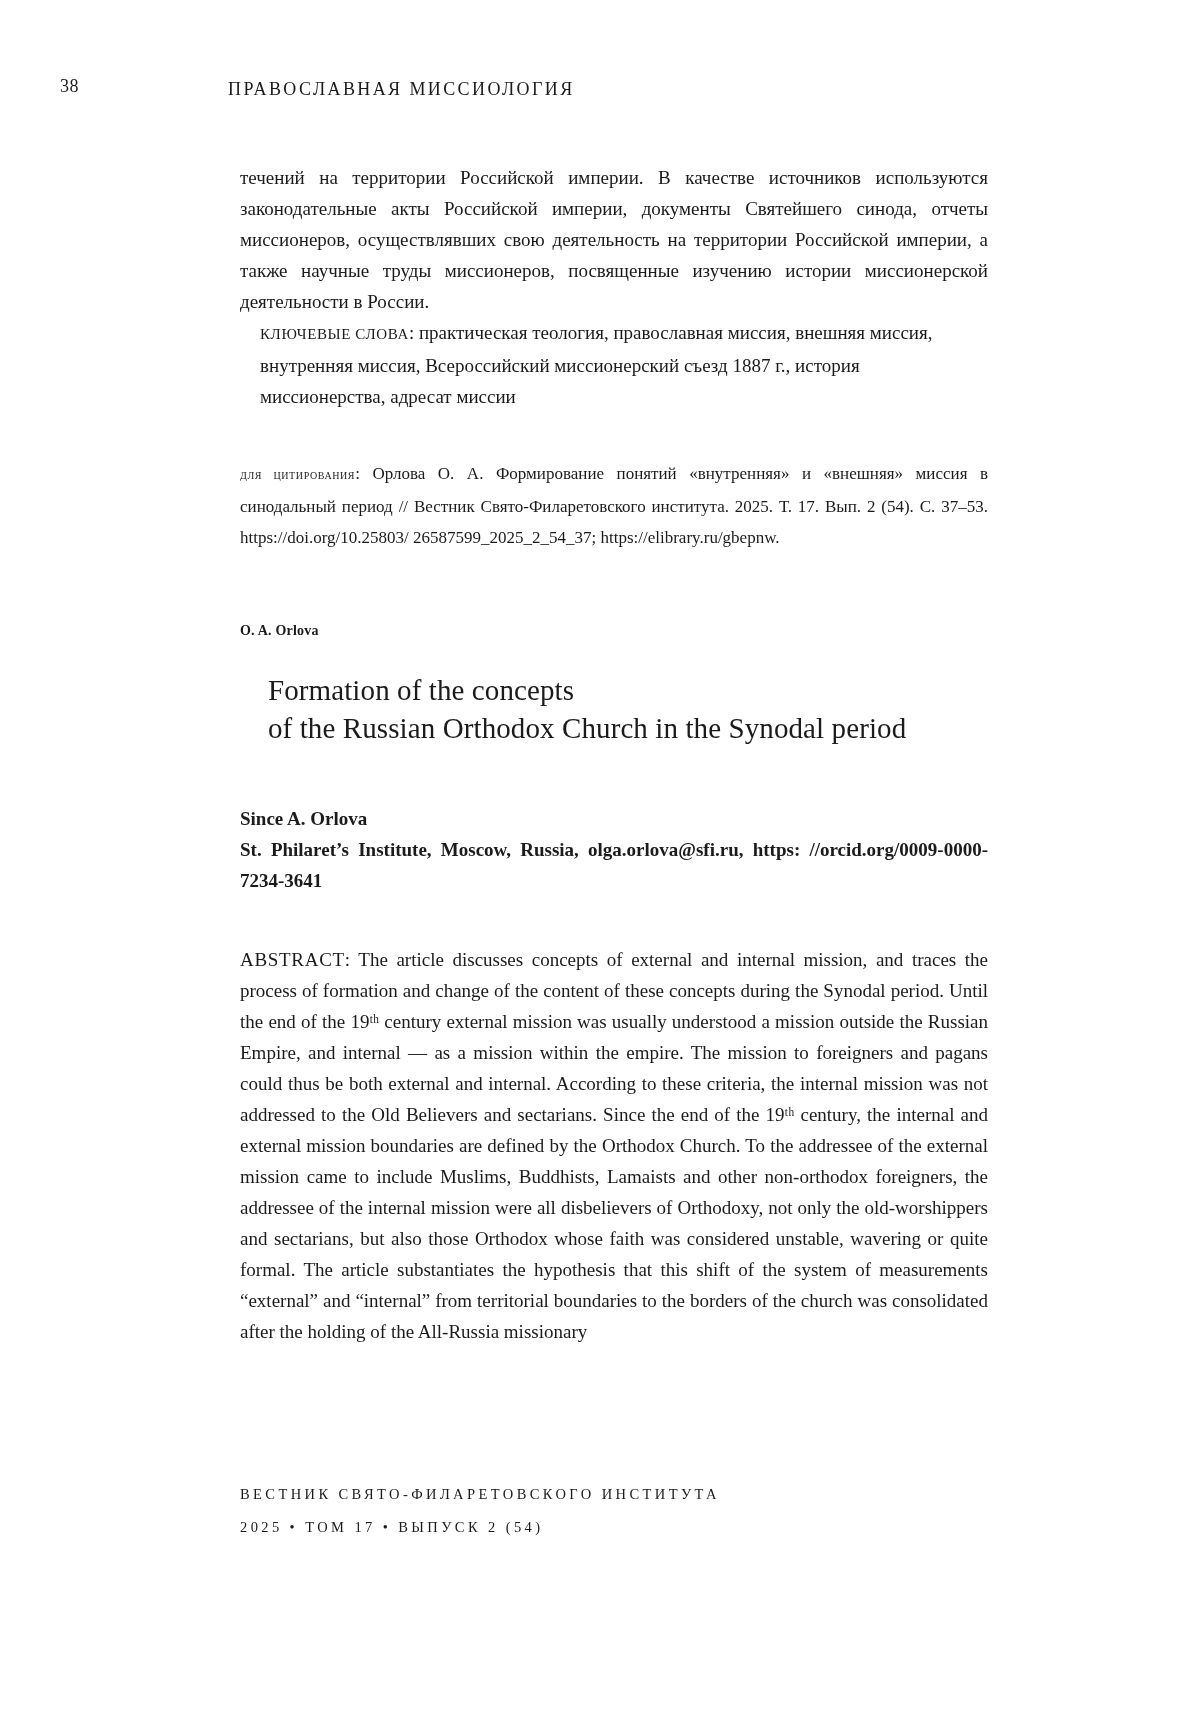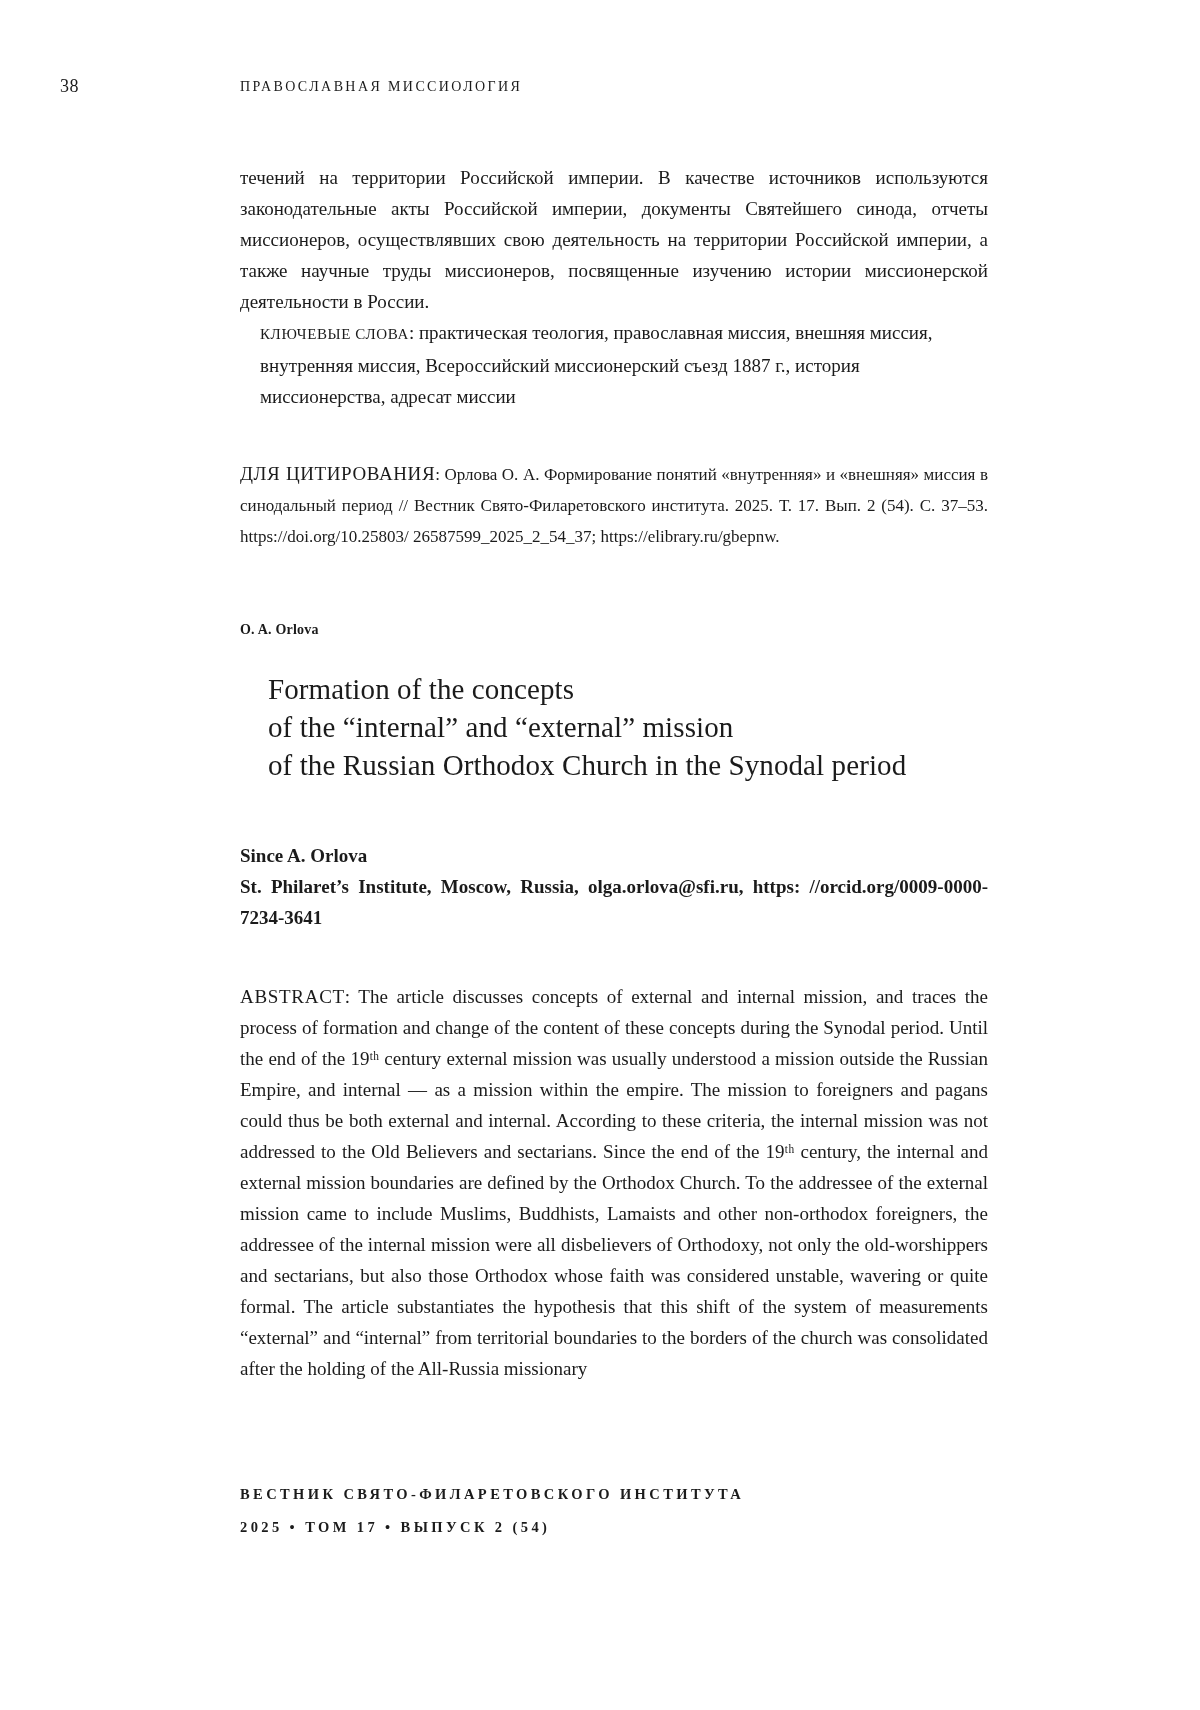--- a/index.html
+++ b/index.html
@@ -17,22 +17,22 @@
     overflow: hidden;
   }
 
   
   .header { position: absolute; top: 76px; left: 0; width: 1200px; height: 24px; }
   .page-number {
     position: absolute; left: 60px; top: 0;
     font-size: 18px; letter-spacing: 0.5px;
   }
   .running-head {
-    position: absolute; left: 240px; top: 3px;
-    font-size: 14px; letter-spacing: 2.4px;
+    position: absolute; left: 228px; top: 3px;
+    font-size: 18px; letter-spacing: 2.4px;
   }
 
   
   .content {
     position: absolute;
     left: 240px; top: 162px;
     width: 748px;
   }
 
   .body-par {
@@ -51,21 +51,21 @@
     font-size: 15px;
     letter-spacing: 0.6px;
   }
 
   .citation {
     margin-top: 46px;
     font-size: 17px;
     line-height: 31px;
     text-align: justify;
   }
-  .citation .sc-label { font-size: 19px; font-family: Liberation Serif, serif; }
+  .citation .sc-label { font-size: 10px; font-family: Liberation Serif, serif; }
 
   .author-short {
     margin-top: 70px;
     font-size: 14px;
     font-weight: bold;
     letter-spacing: 0.2px;
   }
 
   .article-title {
     margin-top: 32px;
@@ -93,21 +93,21 @@
   .abstract .sc-label { font-size: 19px; letter-spacing: 0.7px; }
 
   
   .footer {
     position: absolute;
     left: 240px; top: 1478px;
     font-size: 14.5px;
     letter-spacing: 3.4px;
     line-height: 33px;
   }
-  .footer .footer-line { display: block; font-weight: bold; }
+  .footer .footer-line { display: block; }
 </style>
 </head>
 <body>
 
 <div class="page">
 
   <div class="header">
     <div class="page-number">38</div>
     <div class="running-head">ПРАВОСЛАВНАЯ МИССИОЛОГИЯ</div>
   </div>
@@ -123,21 +123,20 @@
     </p>
 
     <p class="citation">
       <span class="sc-label">ДЛЯ ЦИТИРОВАНИЯ</span><span>: Орлова О. А. Формирование понятий «внутренняя» и «внешняя» миссия в синодальный период // Вестник Свято-Филаретовского института. 2025. Т. 17. Вып. 2 (54). С. 37–53. https://doi.org/10.25803/ 26587599_2025_2_54_37; https://elibrary.ru/gbepnw.</span>
     </p>
 
     <div class="author-short">O. A. Orlova</div>
 
     <h1 class="article-title" style="font-weight: normal;">
       <span class="title-line">Formation of the concepts</span>
-      <span class="title-line">of the “internal” and “external” mission</span>
       <span class="title-line">of the Russian Orthodox Church in the Synodal period</span>
     </h1>
 
     <div class="author-block">
       <div class="author-name">Since A. Orlova</div>
       <div class="affiliation">St. Philaret’s Institute, Moscow, Russia, olga.orlova@sfi.ru, https: //orcid.org/0009-0000-7234-3641</div>
     </div>
 
     <p class="abstract">
       <span class="sc-label">ABSTRACT</span><span>: The article discusses concepts of external and internal mission, and traces the process of formation and change of the content of these concepts during the Synodal period. Until the end of the 19ᵗʰ century external mission was usually understood a mission outside the Russian Empire, and internal — as a mission within the empire. The mission to foreigners and pagans could thus be both external and internal. According to these criteria, the internal mission was not addressed to the Old Believers and sectarians. Since the end of the 19ᵗʰ century, the internal and external mission boundaries are defined by the Orthodox Church. To the addressee of the external mission came to include Muslims, Buddhists, Lamaists and other non-orthodox foreigners, the addressee of the internal mission were all disbelievers of Orthodoxy, not only the old-worshippers and sectarians, but also those Orthodox whose faith was considered unstable, wavering or quite formal. The article substantiates the hypothesis that this shift of the system of measurements “external” and “internal” from territorial boundaries to the borders of the church was consolidated after the holding of the All-Russia missionary</span>

